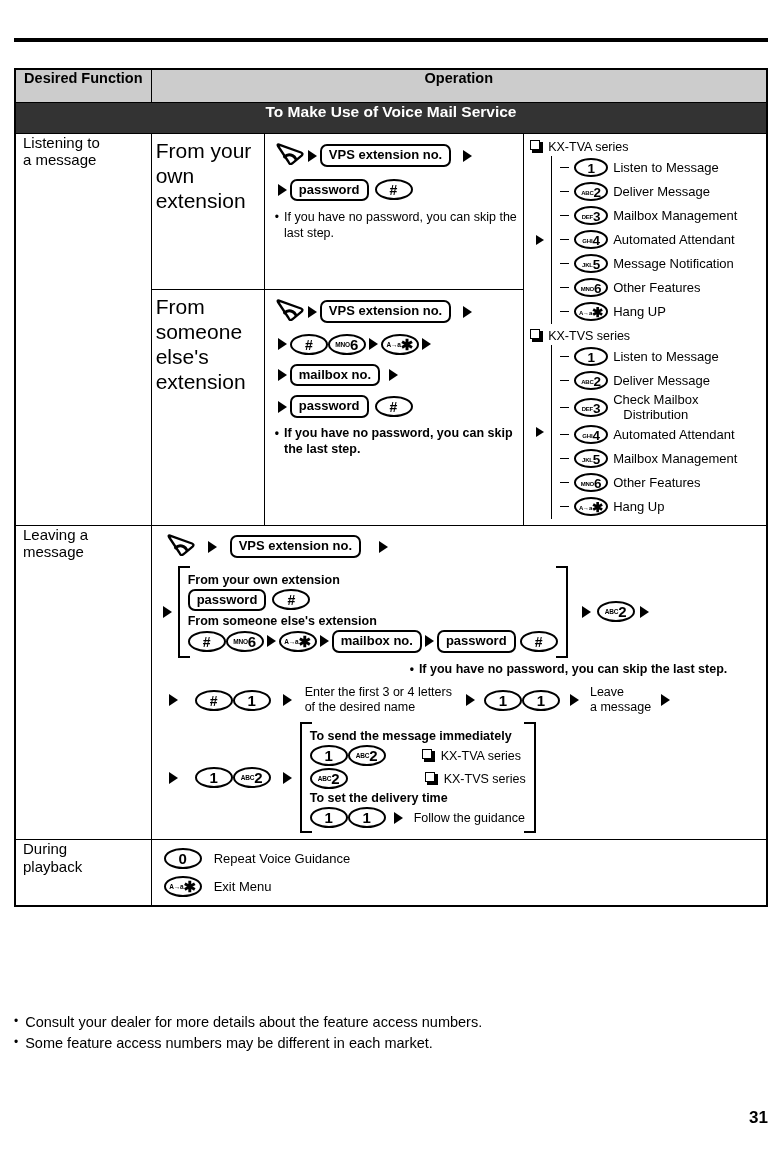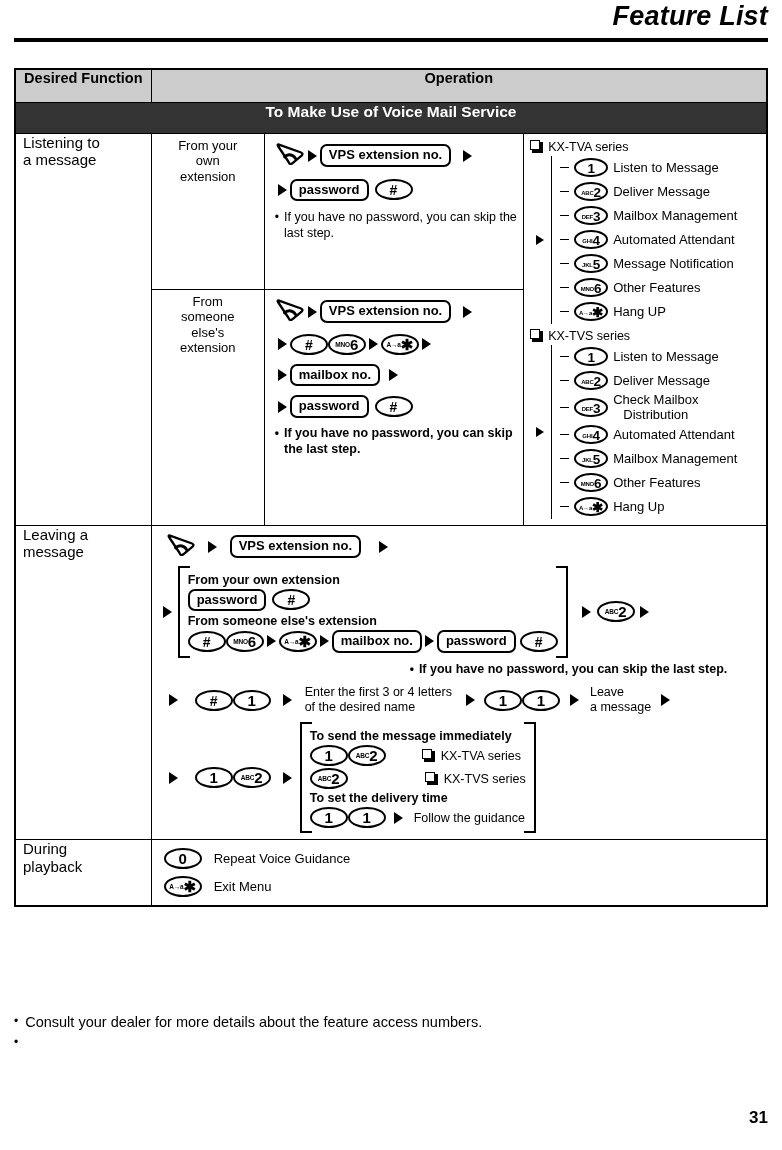--- a/index.html
+++ b/index.html
@@ -45,21 +45,21 @@
     font-size:15.5px; height:31px; vertical-align:middle;
   }
   .col-fn { width:136px; }
 
   .fn-label {
     font-size:15px; text-align:left; padding-left:7px; line-height:1.18;
   }
   .cell-mid { vertical-align:middle; }
 
   .sub-label {
-    font-size:13px; text-align:center; line-height:1.2; padding:4px 4px;
+    font-size:21px; line-height:1.2; padding:4px 4px;
   }
 
   
   .arw {
     display:inline-block; width:0; height:0;
     border-left:9px solid #000;
     border-top:6px solid transparent;
     border-bottom:6px solid transparent;
     vertical-align:middle;
     margin:0 3px;
@@ -174,21 +174,20 @@
 
   #page-number {
     position:absolute; right:14px; top:1108px;
     font-size:17px; font-weight:bold;
   }
 </style>
 </head>
 <body>
 
 <div id="page-header">
-  <div id="page-title">Feature List</div>
   <div id="header-rule"></div>
 </div>
 
 <table id="feature-table">
   <tbody>
       <tr>
     <td class="th-grey col-fn">Desired Function</td>
     <td class="th-grey" colspan="3">Operation</td>
   </tr>
   <tr>
@@ -513,16 +512,17 @@
 </tbody>
   </table>
 
 <div id="footer-notes">
   <div class="fn-row">
     <span class="bdot">•</span>
     <span>Consult your dealer for more details about the feature access numbers.</span>
   </div>
   <div class="fn-row">
     <span class="bdot">•</span>
+    <span>Some feature access numbers may be different in each market.</span>
   </div>
 </div>
 
 <div id="page-number">31</div>
 
 </body></html>

